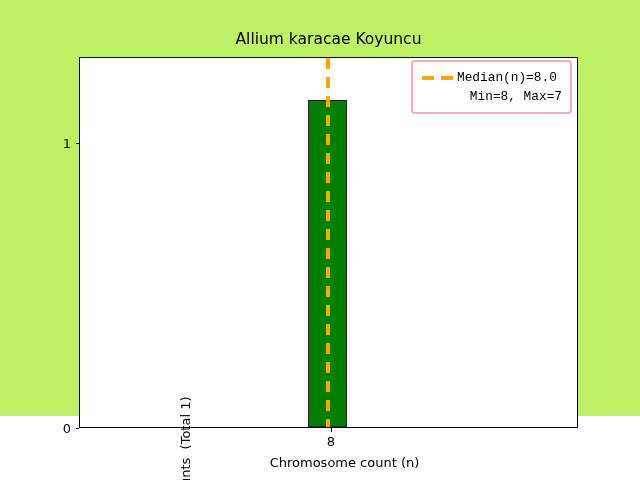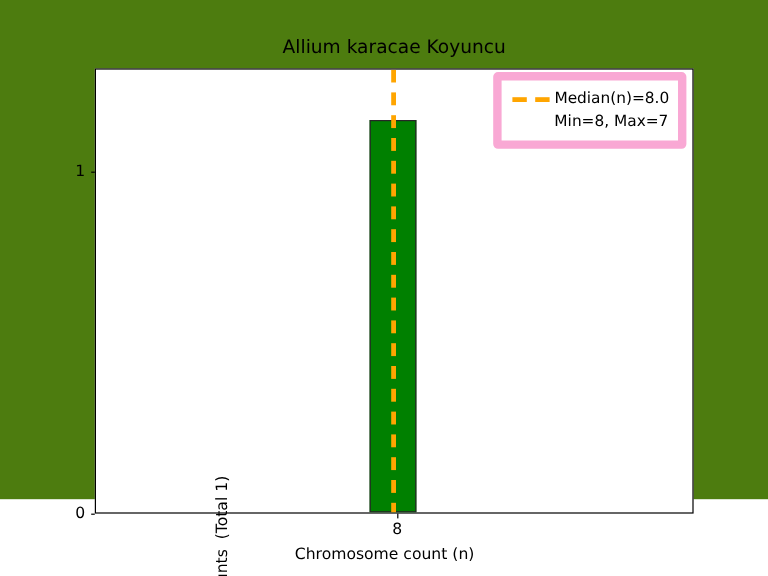--- a/index.html
+++ b/index.html
@@ -13,21 +13,21 @@
     height: 480px;
     font-family: "DejaVu Sans", sans-serif;
     color: #000000;
     overflow: hidden;
   }
 
   #figure {
     position: relative;
     width: 640px;
     height: 416px;
-    background: #4d7c0f;
+    background: #bef264;
   }
 
   
   #chart-title {
     position: absolute;
     left: 79px;
     top: 30px;
     width: 499px;
     text-align: center;
     font-size: 15.5px;
@@ -104,21 +104,21 @@
     font-size: 13px;
     line-height: 15px;
     color: #000000;
     text-align: center;
     white-space: nowrap;
   }
 
   
   #xlabel {
     position: absolute;
-    left: 71px;
+    left: 95px;
     top: 455px;
     width: 499px;
     text-align: center;
     font-size: 13px;
     line-height: 15px;
     color: #000000;
     white-space: nowrap;
   }
   #ylabel {
     position: absolute;
@@ -137,24 +137,25 @@
     white-space: pre;
   }
 
   
   #legend {
     position: absolute;
     left: 411px;
     top: 60px;
     width: 161px;
     box-sizing: border-box;
-    border: 7px solid #f9a8d4;
+    border: 2px solid #f9a8d4;
     border-radius: 4px;
     background: #ffffff;
     padding: 6px 8px 6px 8px;
+    font-family: Liberation Mono, monospace;
   }
   .legend-row {
     display: flex;
     align-items: center;
     height: 19px;
   }
   .legend-sample {
     width: 36px;
     height: 19px;
     position: relative;

